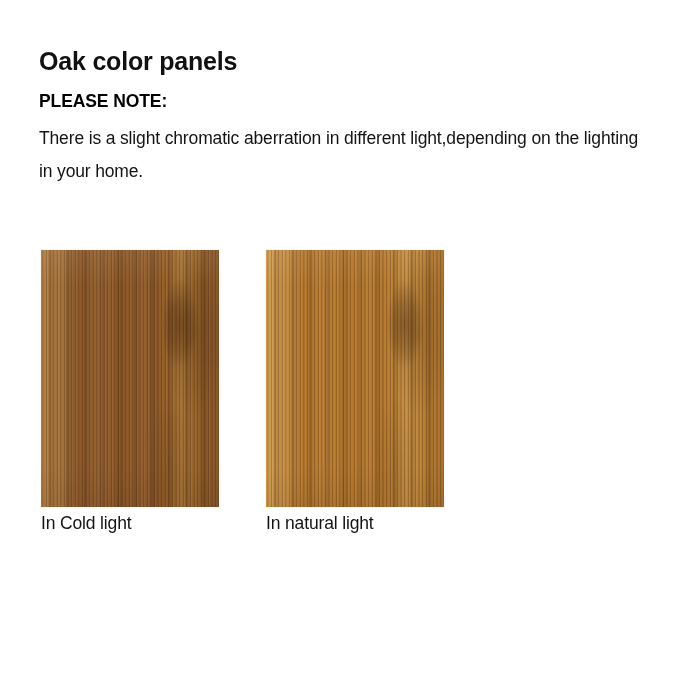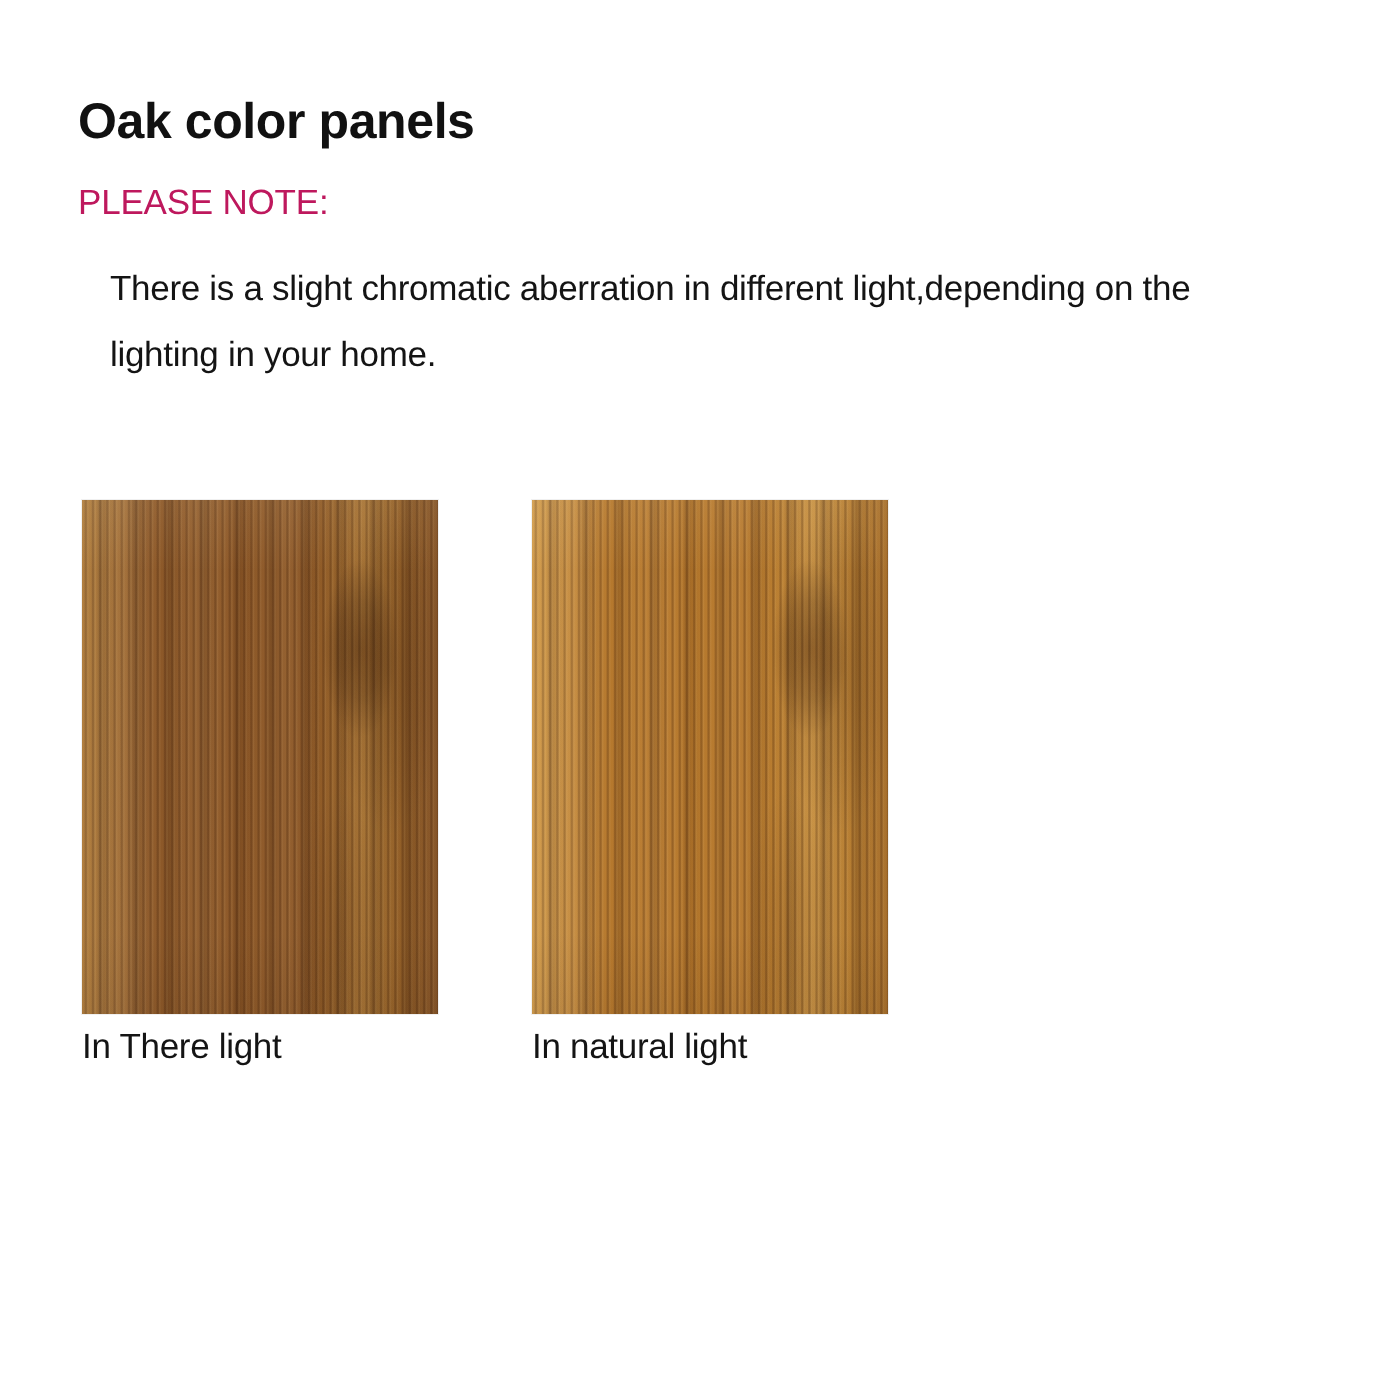--- a/index.html
+++ b/index.html
@@ -35,27 +35,28 @@
     font-weight: bold;
     letter-spacing: -0.2px;
     line-height: 30px;
     margin: 0 0 14px 0;
     color: #111111;
   }
   .note-label {
     font-size: 17.5px;
     line-height: 22px;
     margin: 0 0 10px 0;
-    color: #be185d;
+    color: #000000;
     letter-spacing: -0.1px;
+    font-weight: bold;
   }
   .note-body {
     font-size: 17.5px;
     line-height: 33px;
-    margin: 16px;
+    margin: 0;
     color: #141414;
     letter-spacing: -0.15px;
     max-width: 600px;
   }
 
   
   .panels {
     position: absolute;
     left: 0;
     top: 250px;
@@ -189,21 +190,21 @@
   <div class="panels">
 
     <div class="panel-wrap p0">
       <div class="swatch">
         <div class="wood-base" style="background: linear-gradient(90deg, rgb(168, 114, 47) 0%, rgb(138, 85, 37) 18%, rgb(138, 85, 37) 62%, rgb(168, 114, 47) 80%, rgb(138, 85, 37) 100%);"></div>
         <div class="wood-streak"></div>
         <div class="wood-fine"></div>
         <div class="wood-cathedral" style="mix-blend-mode: multiply; opacity: 0.95;"></div>
         <div class="wood-shade"></div>
       </div>
-      <div class="panel-label">In There light</div>
+      <div class="panel-label">In Cold light</div>
     </div>
 
     <div class="panel-wrap p1">
       <div class="swatch">
         <div class="wood-base" style="background: linear-gradient(90deg, rgb(205, 148, 64) 0%, rgb(180, 118, 42) 18%, rgb(180, 118, 42) 62%, rgb(205, 148, 64) 80%, rgb(180, 118, 42) 100%);"></div>
         <div class="wood-streak"></div>
         <div class="wood-fine"></div>
         <div class="wood-cathedral" style="mix-blend-mode: multiply; opacity: 0.95;"></div>
         <div class="wood-shade"></div>
       </div>

